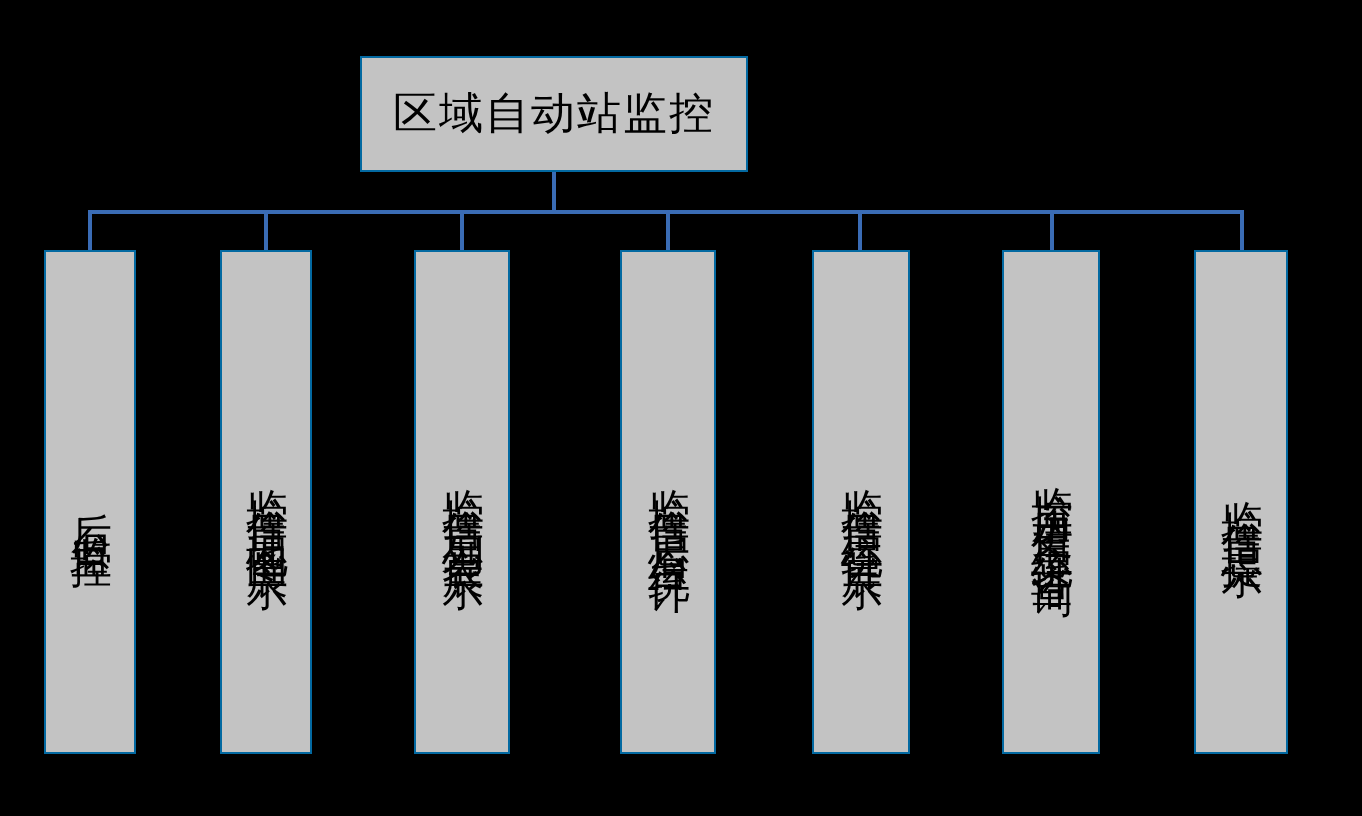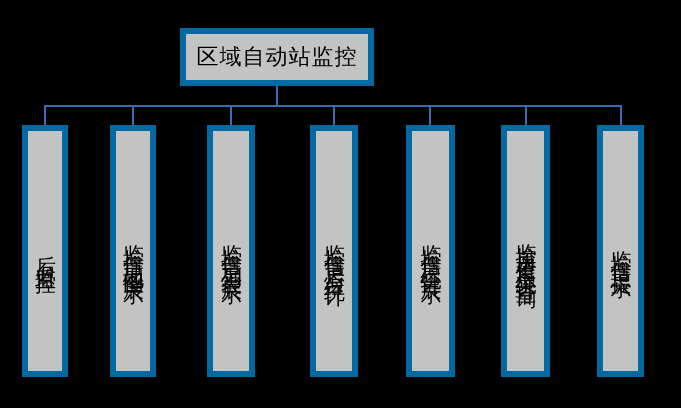--- a/index.html
+++ b/index.html
@@ -11,21 +11,21 @@
     position: relative;
     width: 681px;
     height: 408px;
     background: #000000;
     overflow: hidden;
     font-family: "Liberation Serif", "DejaVu Serif", serif;
   }
   .node {
     position: absolute;
     background: #c3c3c3;
-    border: 6px solid #0369a1;
+    border: 1px solid #0369a1;
     box-sizing: border-box;
     display: flex;
     align-items: center;
     justify-content: center;
     color: #000000;
   }
   .node.root {
     left: 180px;
     top: 28px;
     width: 194px;

